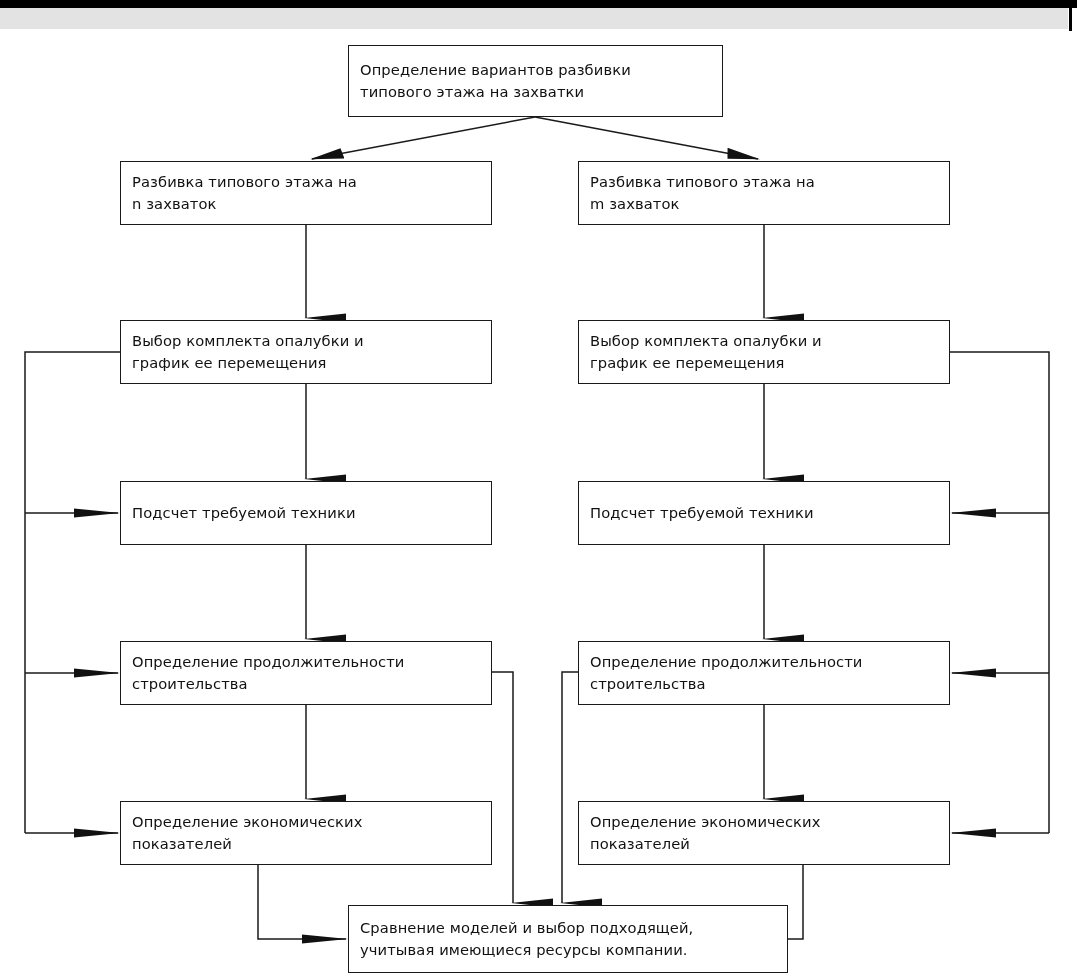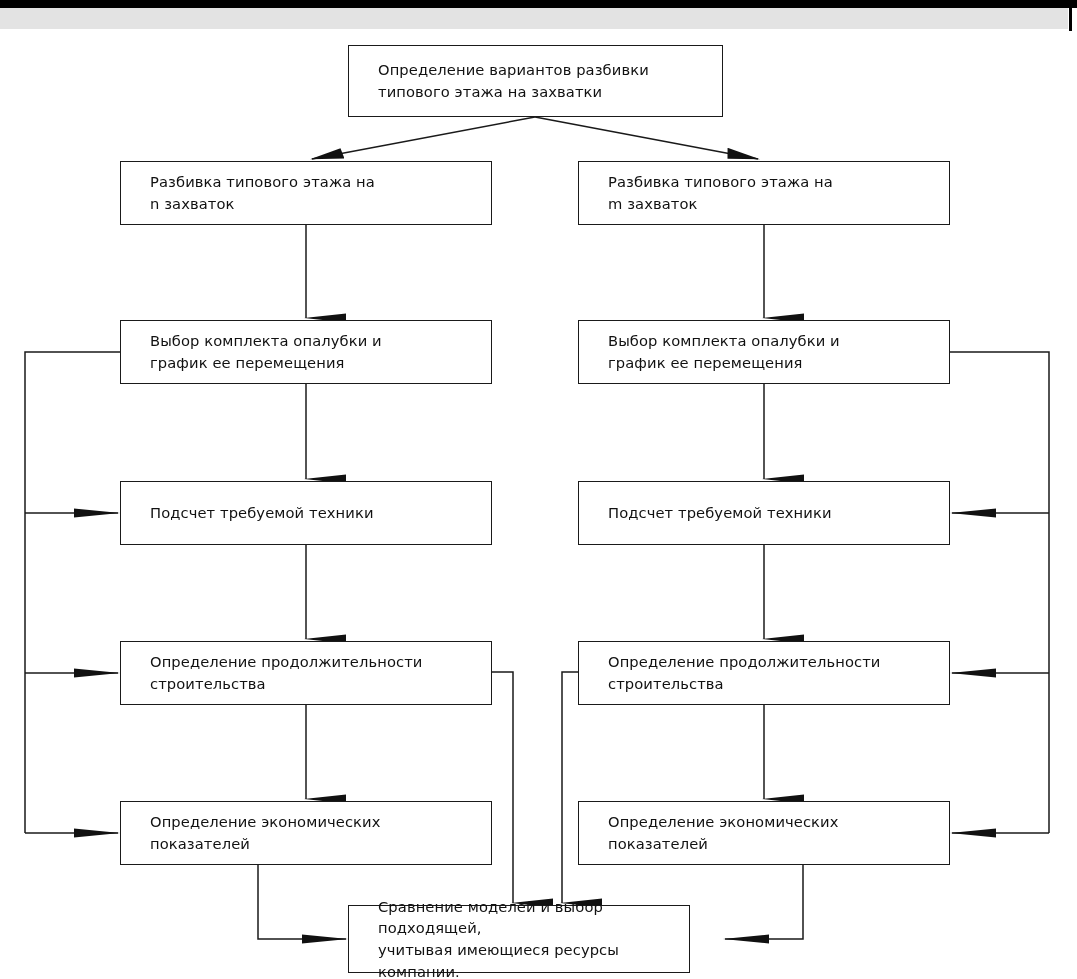--- a/index.html
+++ b/index.html
@@ -3,21 +3,21 @@
 <meta charset="utf-8">
 <style>
   html,body{margin:0;padding:0;background:#ffffff;}
   body{width:1077px;height:979px;font-family:"DejaVu Sans","Liberation Sans",sans-serif;overflow:hidden;}
   #page{position:relative;width:1077px;height:979px;background:#fff;}
   .topbar-black{position:absolute;left:0;top:0;width:1077px;height:8px;background:#000;}
   .topbar-gray{position:absolute;left:0;top:8px;width:1068px;height:21px;background:#e3e3e3;}
   .topbar-edge{position:absolute;left:1069px;top:0;width:3px;height:31px;background:#000;}
   svg#wires{position:absolute;left:0;top:0;width:1077px;height:979px;}
   .nodebox{position:absolute;box-sizing:border-box;border:1.4px solid #1a1a1a;background:#fff;
-           display:flex;align-items:center;padding:7px 10px 7px 29px;}
+           display:flex;align-items:center;padding:7px 10px 7px 11px;}
   .nodebox .txt{font-size:14.7px;line-height:1.48;color:#111;letter-spacing:.1px;white-space:pre-line;}
 </style>
 </head>
 <body>
 
 <div id="page">
 
   <div class="topbar-black"></div>
   <div class="topbar-gray"></div>
   <div class="topbar-edge"></div>
@@ -106,18 +106,18 @@
   </div>
   <div class="nodebox" style="left:578px;top:641px;width:372px;height:64px;">
     <span class="txt">Определение продолжительности
 строительства</span>
   </div>
   <div class="nodebox" style="left:578px;top:801px;width:372px;height:64px;">
     <span class="txt">Определение экономических
 показателей</span>
   </div>
 
-  <div class="nodebox" style="left:348px;top:905px;width:342px;height:68px;">
+  <div class="nodebox" style="left:348px;top:905px;width:440px;height:68px;">
     <span class="txt">Сравнение моделей и выбор подходящей,
 учитывая имеющиеся ресурсы компании.</span>
   </div>
 
 </div>
 
 </body></html>

